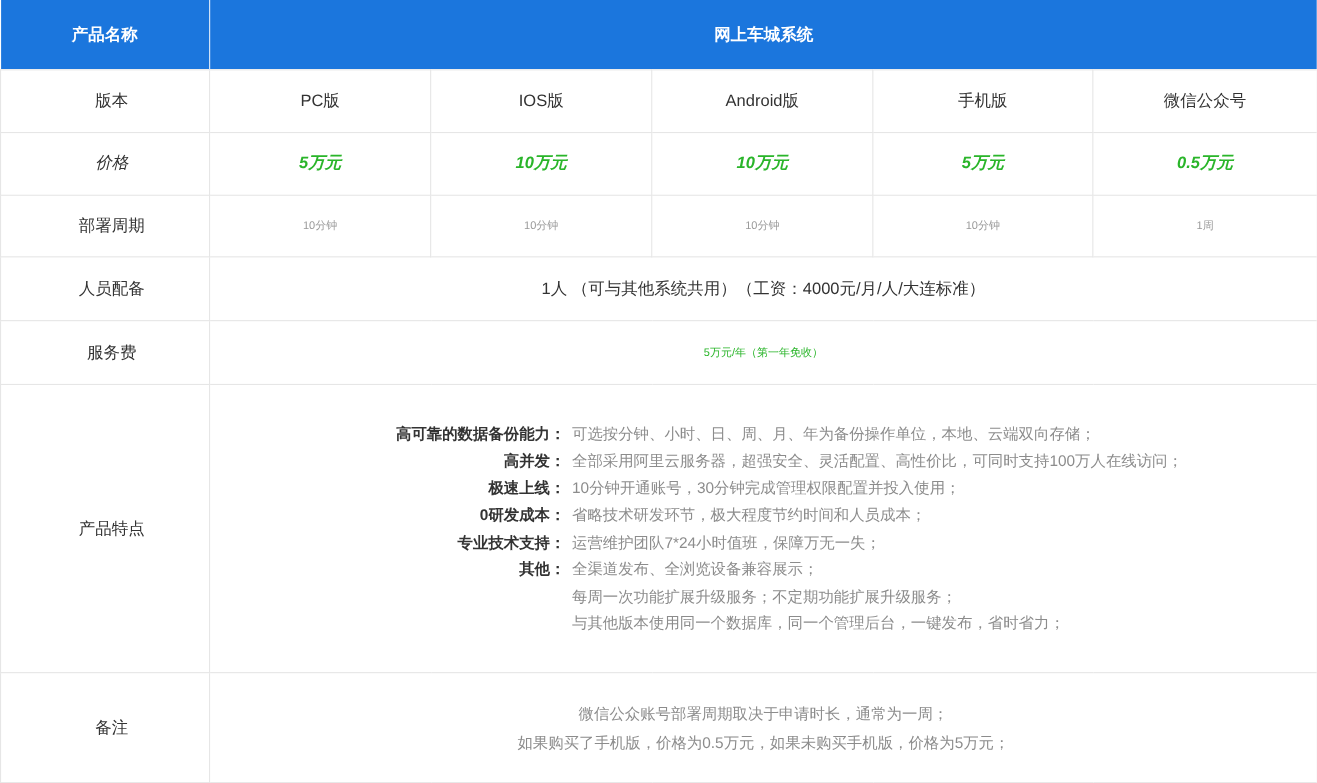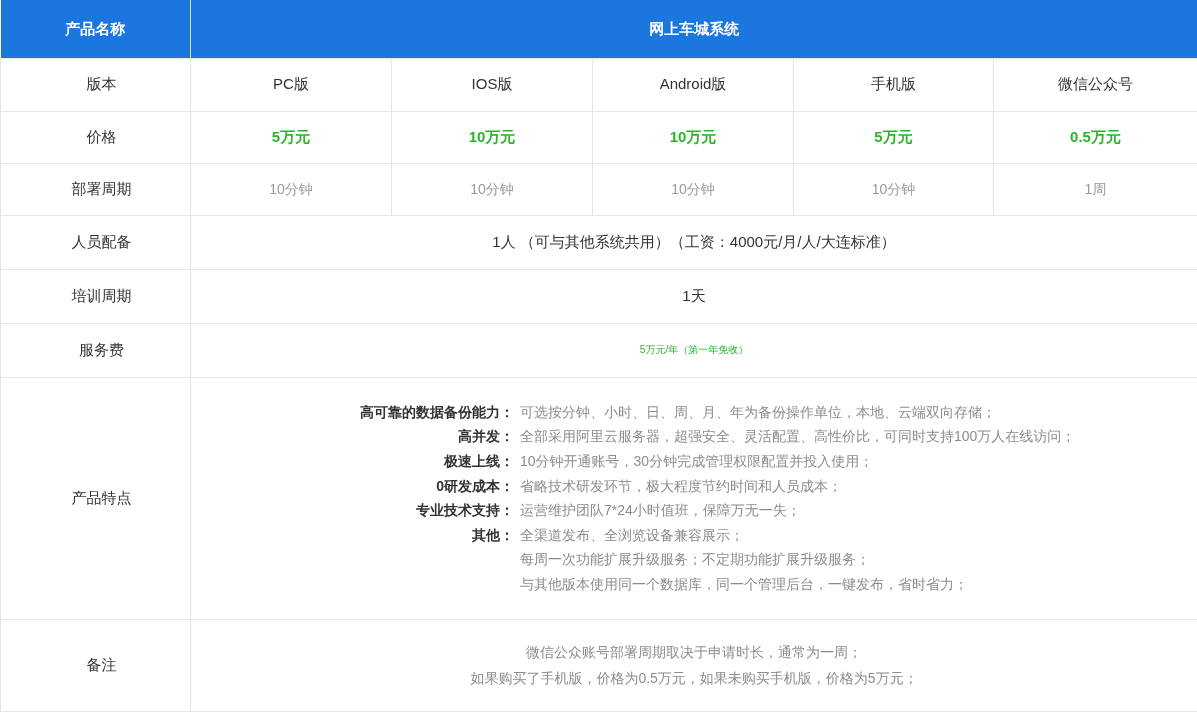--- a/index.html
+++ b/index.html
@@ -16,24 +16,24 @@
   .page{width:1197px;height:712px;display:flex;flex-direction:row;background:#ffffff;}
   .top-strip{height:13px;background:#f2f2f2;border-bottom:1px solid #fbfbfb;}
   .bottom-strip{flex:1;background:#f4f4f4;border-top:1px solid #d9d9d9;}
   table.pricing{width:1197px;border-collapse:collapse;table-layout:fixed;}
   table.pricing td{border:1px solid var(--border);text-align:center;vertical-align:middle;
     font-size:15px;color:var(--dark);overflow:hidden;}
   tr.header-row td{background:var(--accent);color:#ffffff;font-weight:bold;font-size:15px;
     border:none;height:56px;}
   tr.header-row td.hdr-label{border-right:1px solid #cfe2f7;}
   tr.version-row td{height:50px;}
-  tr.price-row td{height:50px;}
+  tr.price-row td{height:50px;font-style:italic;}
   tr.price-row td.val{color:var(--green);font-weight:bold;}
   tr.deploy-row td{height:50px;}
-  tr.deploy-row td.val{color:var(--gray);font-size:14px;}
+  tr.deploy-row td.val{color:var(--gray);font-size:10px;}
   tr.staff-row td{height:51px;}
   tr.training-row td{height:52px;}
   tr.service-row td{height:51px;}
   td.span-val{color:var(--gray);font-size:14px;margin-top:26px;}
   tr.service-row td.span-val{color:var(--green);font-weight:normal;font-size:10px;}
   tr.features-row td{height:231px;}
   tr.features-row td.features-cell{padding:16px 20px;}
   .features{display:flex;flex-direction:column;justify-content:center;height:100%;}
   .feature-line{display:flex;line-height:24.6px;font-size:14px;}
   .feature-label{flex:none;width:303px;text-align:right;font-weight:bold;color:var(--dark);}
@@ -89,24 +89,20 @@
       <td class="val">10分钟</td>
       <td class="val">10分钟</td>
       <td class="val">1周</td>
     </tr>
 
     <tr class="staff-row">
       <td class="row-label">人员配备</td>
       <td colspan="5" class="span-val">1人 （可与其他系统共用）（工资：4000元/月/人/大连标准）</td>
     </tr>
 
-    <tr class="training-row">
-      <td class="row-label">培训周期</td>
-      <td colspan="5" class="span-val">1天</td>
-    </tr>
 
     <tr class="service-row">
       <td class="row-label">服务费</td>
       <td colspan="5" class="span-val">5万元/年（第一年免收）</td>
     </tr>
 
     <tr class="features-row">
       <td class="row-label">产品特点</td>
       <td colspan="5" class="features-cell">
         <div class="features">

